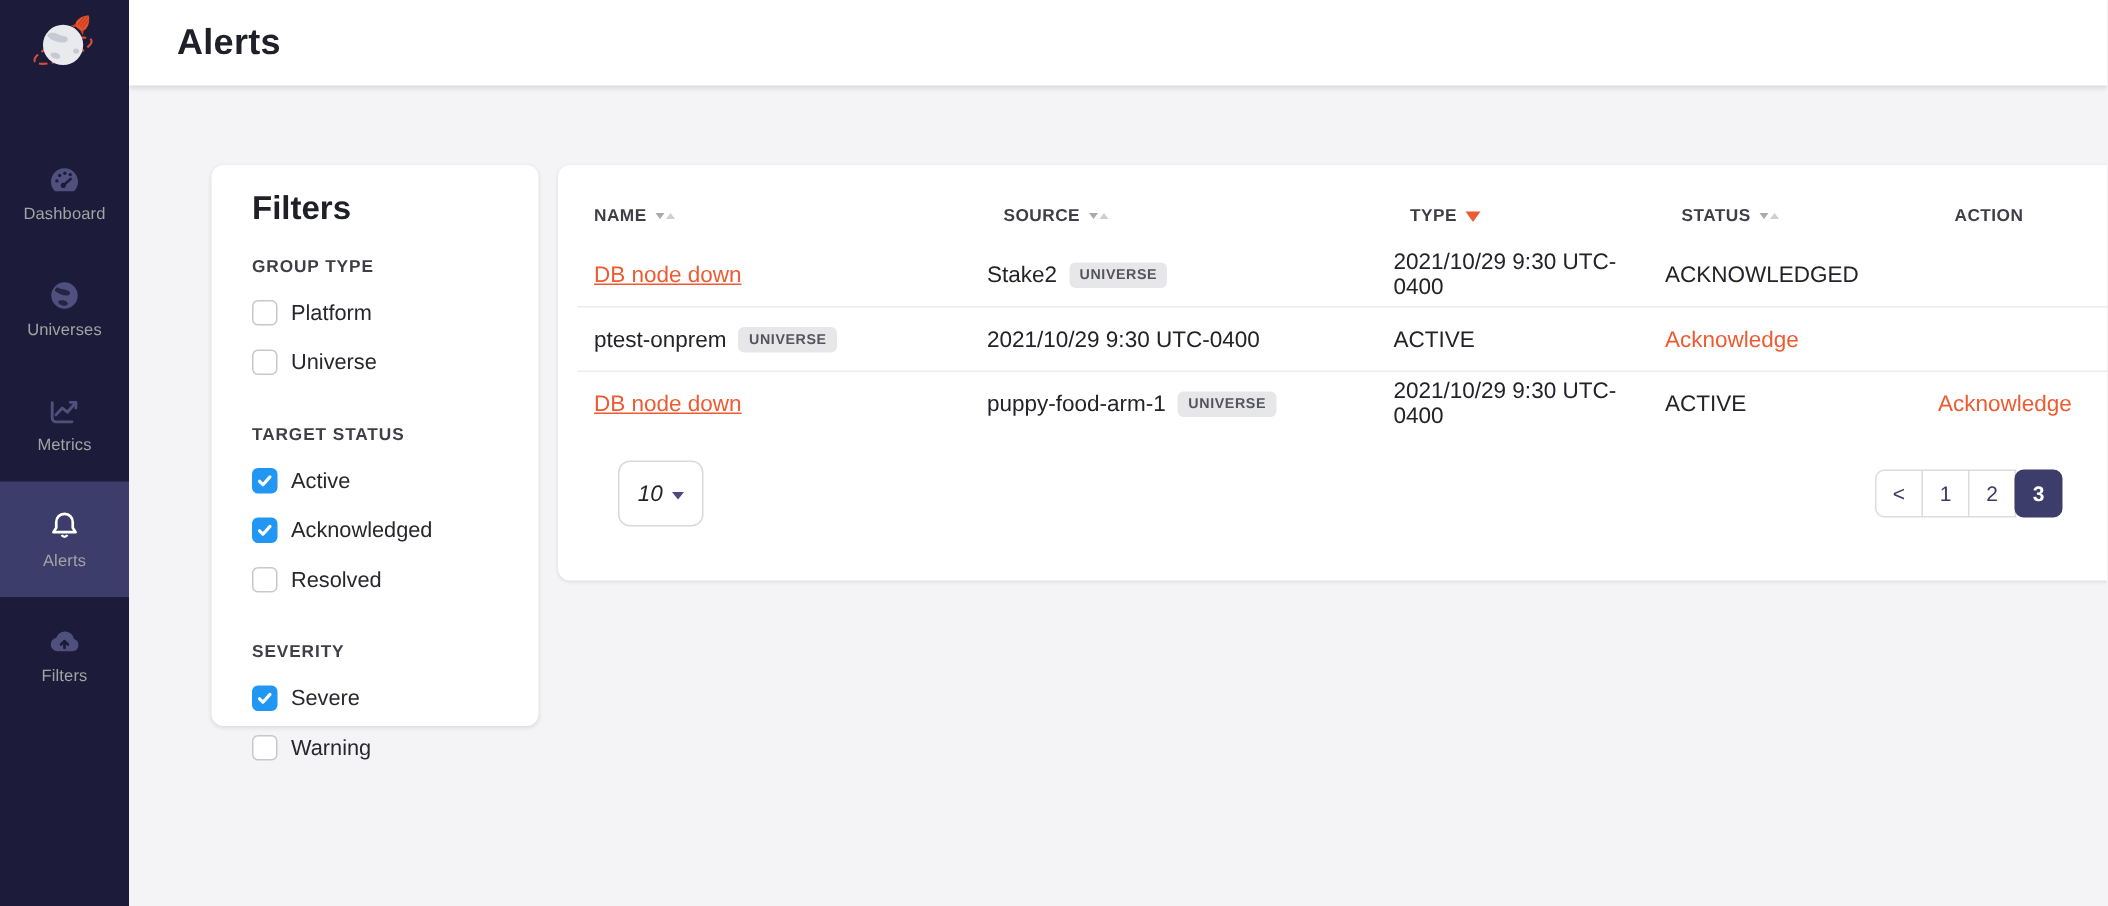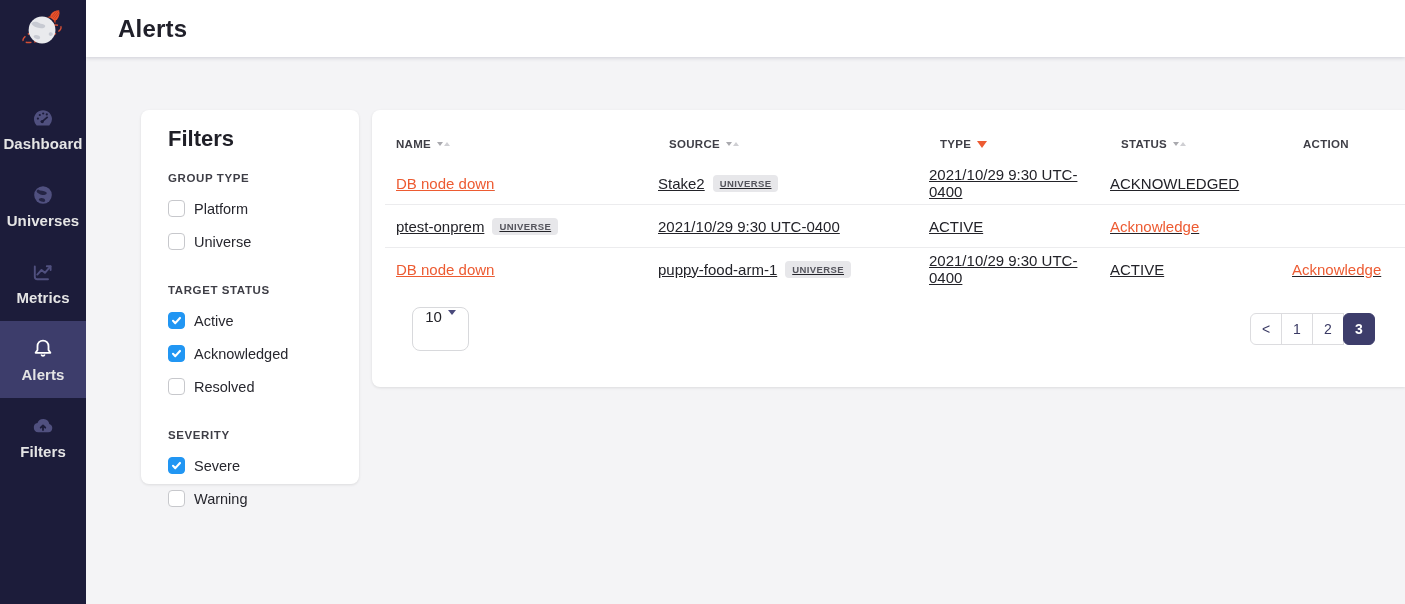--- a/index.html
+++ b/index.html
@@ -11,21 +11,21 @@
   .app{display:flex;width:100%;height:100%;}
 
   
   .sidebar{width:86px;flex:none;background:#1C1C3A;display:flex;flex-direction:column;}
   .logo-wrap{height:84px;display:flex;justify-content:center;align-items:flex-start;padding-top:6px;cursor:pointer;}
   .nav-item{height:77px;display:flex;flex-direction:column;align-items:center;justify-content:center;gap:5px;cursor:pointer;}
   .nav-item .icon{width:24px;height:24px;color:#50507F;display:block;}
   .nav-item .icon svg{width:100%;height:100%;display:block;}
   .nav-item.active{background:#3D3D6B;}
   .nav-item.active .icon{color:#FFFFFF;}
-  .nav-label{font-size:15px;font-weight:700;color:#e5e5e5;letter-spacing:.1px;}
+  .nav-label{font-size:11px;font-weight:400;color:#a3a3a3;letter-spacing:.1px;}
 
   
   .main{flex:1;display:flex;flex-direction:column;min-width:0;}
   .topbar{height:57px;flex:none;background:#fff;display:flex;align-items:center;padding-left:32px;
           box-shadow:0 1px 4px rgba(32,32,64,.18);position:relative;z-index:2;}
   .page-title{font-size:24px;font-weight:700;color:#20202A;margin:0;letter-spacing:.2px;}
   .content{flex:1;display:flex;align-items:flex-start;gap:13px;padding:53px 0 14px 55px;min-width:0;}
 
   
   .filters-card{width:218px;flex:none;box-sizing:border-box;background:#fff;border-radius:8px;
@@ -40,42 +40,42 @@
       box-sizing:border-box;display:flex;align-items:center;justify-content:center;}
   .cb.checked{background:#2196F3;border-color:#2196F3;}
   .cb svg{display:block;}
   .opt-label{font-size:14.5px;color:#27272E;}
 
   
   .table-card{flex:1;min-width:0;background:#fff;border-radius:8px 0 0 8px;
               box-shadow:0 1px 3px rgba(0,0,0,.10);padding:16px 0 36px 0;}
   .thead{display:grid;grid-template-columns:273px 271px 181px 182px 1fr;padding-left:24px;height:36px;align-items:center;}
   .th{font-size:11.5px;font-weight:700;color:#3E3E46;letter-spacing:.3px;display:flex;align-items:center;gap:6px;cursor:pointer;}
-  .tbody{margin-left:13px;text-decoration:underline;}
+  .tbody{margin-left:13px;}
   .trow{display:grid;grid-template-columns:262px 271px 181px 182px 1fr;padding-left:11px;height:42px;align-items:center;}
   .trow + .trow{border-top:1px solid #ECECEE;}
   .cell{font-size:15px;color:#232329;}
   .cell-name a{color:#ED5B32;text-decoration:underline;font-size:15px;}
   .cell-source{display:flex;align-items:center;gap:8px;}
   .badge{background:#E7E7EA;color:#54545C;font-size:9.5px;font-weight:600;letter-spacing:.4px;
          padding:3px 7px;border-radius:4px;white-space:nowrap;}
   .cell-action a{color:#ED5B32;font-size:15px;text-decoration:none;cursor:pointer;}
 
   
   .sorts{display:flex;align-items:center;gap:1px;}
   .tri{width:0;height:0;border-left:3.5px solid transparent;border-right:3.5px solid transparent;display:inline-block;}
   .tri-d{border-top:4.5px solid #A9A9AE;}
   .tri-u{border-bottom:4.5px solid #CFCFD3;}
   .tri-desc{width:0;height:0;display:inline-block;border-left:5.5px solid transparent;
             border-right:5.5px solid transparent;border-top:7.5px solid #ED5B32;}
 
   
   .tfoot{display:flex;justify-content:space-between;align-items:center;margin:17px 30px 0 40px;}
   .page-size{width:57px;height:44px;box-sizing:border-box;border:1px solid #D8D9DC;border-radius:8px;background:#fff;
-             display:flex;align-items:flex-start;justify-content:center;gap:6px;font-size:15px;color:#232329;cursor:pointer;}
+             display:flex;align-items:center;justify-content:center;gap:6px;font-size:15px;color:#232329;cursor:pointer;font-style:italic;}
   .caret-down{width:0;height:0;border-left:4.5px solid transparent;border-right:4.5px solid transparent;
               border-top:5.5px solid #4A4A7C;display:inline-block;margin-top:2px;}
   .pager{display:flex;}
   .pg{min-width:32px;height:32px;box-sizing:border-box;display:flex;align-items:center;justify-content:center;
       background:#fff;border:1px solid #DCDCDF;color:#3A3A64;font-size:14px;margin-left:-1px;cursor:pointer;
       font-family:"Liberation Sans",sans-serif;padding:0 4px;}
   .pg:first-child{border-radius:6px 0 0 6px;margin-left:0;}
   .pg:last-child{border-radius:0 6px 6px 0;}
   .pg.active{background:#3D3D6B;border-color:#3D3D6B;color:#fff;border-radius:6px;position:relative;z-index:1;font-weight:600;}
 </style>

